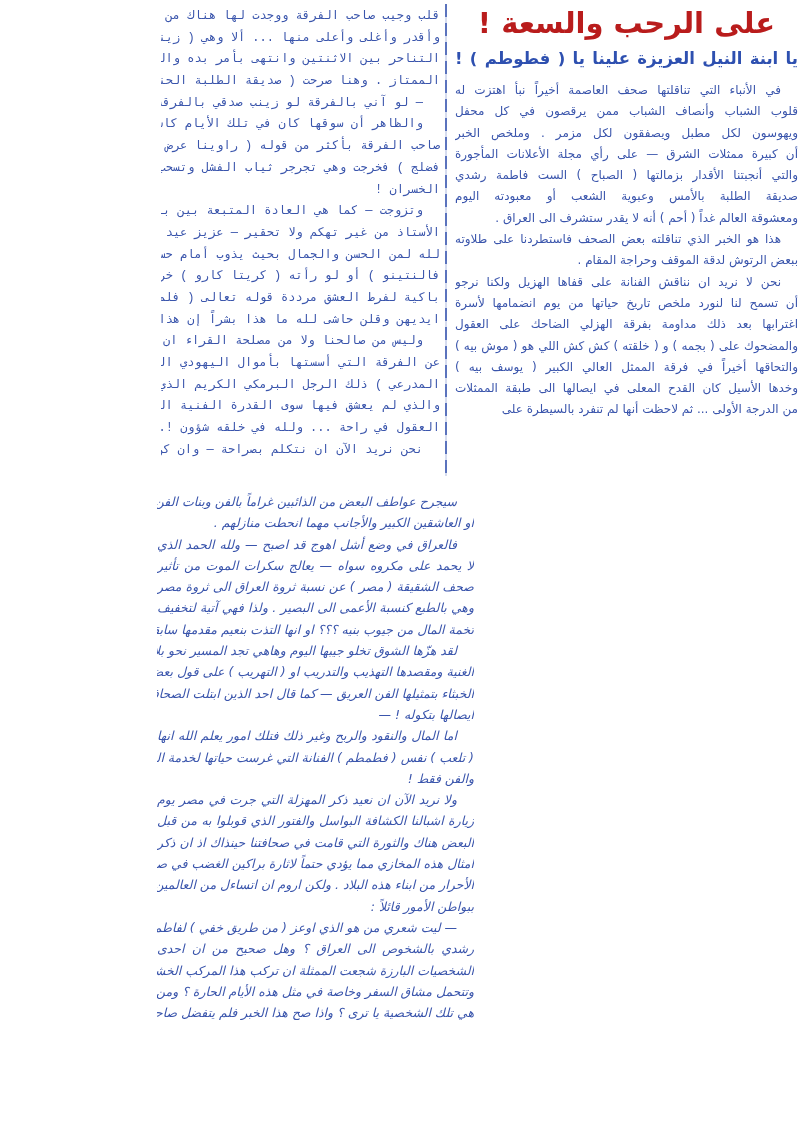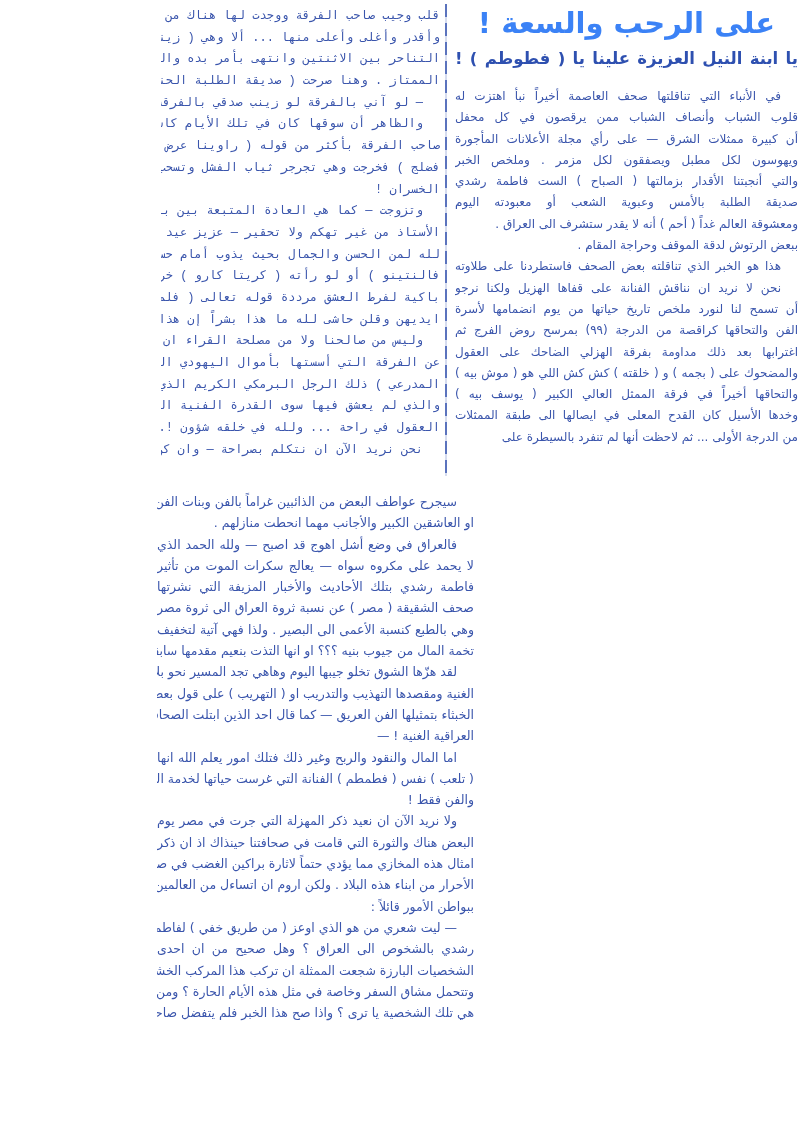--- a/index.html
+++ b/index.html
@@ -22,39 +22,39 @@
     overflow:hidden;
     white-space:nowrap;
   }
   .line.ind{padding-right:17px;}
   .line.end{text-align-last:right;}
   .col-right{right:2px;top:2px;width:343px;}
   .col-right .line{line-height:21.3px;height:21.3px;font-size:12px;}
   .col-left{left:161px;top:6px;width:279px;font-family:Liberation Mono, monospace;}
   .col-left .line{line-height:21.7px;height:21.7px;}
   .bottom-sec{left:157px;top:491px;width:317px;}
-  .bottom-sec .line{line-height:21.3px;height:21.3px;font-size:12.5px;}
+  .bottom-sec .line{line-height:21.3px;height:21.3px;font-size:12.5px;font-style:italic;}
   .headline{
-    color:#3b82f6;
+    color:#b91c1c;
     font-size:29px;
     font-weight:bold;
     text-align:center;
     line-height:42px;
     height:44px;
     letter-spacing:0;
   }
   .subtitle{
     color:#2e50b0;
     font-size:16.5px;
     font-weight:bold;
     line-height:26px;
     height:26px;
     text-align:justify;
     text-align-last:justify;
-    margin-bottom:14px;
+    margin-bottom:8px;
     overflow:hidden;
     white-space:nowrap;
   }
   .divider{
     position:absolute;
     left:445px;top:4px;
     width:2px;height:472px;
     background:repeating-linear-gradient(
       to bottom,
       #5b73bd 0px, #5b73bd 13px,
@@ -68,30 +68,29 @@
 <div class="page">
 
   <div class="divider"></div>
 
   <div class="block col-right">
     <div class="headline">على الرحب والسعة !</div>
     <div class="subtitle">يا ابنة النيل العزيزة علينا يا ( فطوطم ) !</div>
     <div>
         <div class="line ind">في الأنباء التي تناقلتها صحف العاصمة أخيراً نبأ اهتزت له</div>
         <div class="line">قلوب الشباب وأنصاف الشباب ممن يرقصون في كل محفل</div>
+        <div class="line">ويهوسون لكل مطبل ويصفقون لكل مزمر . وملخص الخبر</div>
         <div class="line">أن كبيرة ممثلات الشرق — على رأي مجلة الأعلانات المأجورة</div>
-        <div class="line">ويهوسون لكل مطبل ويصفقون لكل مزمر . وملخص الخبر</div>
         <div class="line">والتي أنجبتنا الأقدار بزمالتها ( الصباح ) الست فاطمة رشدي</div>
         <div class="line">صديقة الطلبة بالأمس وعبوية الشعب أو معبودته اليوم</div>
         <div class="line end">ومعشوقة العالم غداً ( أحم ) أنه لا يقدر ستشرف الى العراق .</div>
+        <div class="line ind">هذا هو الخبر الذي تناقلته بعض الصحف فاستطردنا على طلاوته</div>
         <div class="line end">ببعض الرتوش لدقة الموقف وحراجة المقام .</div>
-        <div class="line ind">هذا هو الخبر الذي تناقلته بعض الصحف فاستطردنا على طلاوته</div>
         <div class="line ind">نحن لا نريد ان نناقش الفنانة على قفاها الهزيل ولكنا نرجو</div>
         <div class="line">أن تسمح لنا لنورد ملخص تاريخ حياتها من يوم انضمامها لأسرة</div>
-        <div class="line">الفن والتحاقها كراقصة من الدرجة (٩٩) بمرسح روض الفرج ثم</div>
         <div class="line">اغترابها بعد ذلك مداومة بفرقة الهزلي الضاحك على العقول</div>
         <div class="line">والمضحوك على ( بجمه ) و ( خلقته ) كش كش اللي هو ( موش بيه )</div>
         <div class="line">والتحاقها أخيراً في فرقة الممثل العالي الكبير ( يوسف بيه )</div>
         <div class="line">وخدها الأسيل كان القدح المعلى في ايصالها الى طبقة الممثلات</div>
         <div class="line end">من الدرجة الأولى ... ثم لاحظت أنها لم تنفرد بالسيطرة على</div>
       </div>
   </div>
 
   <div class="block col-left">
     <div>
@@ -118,32 +117,32 @@
         <div class="line ind end">نحن نريد الآن ان نتكلم بصراحة — وان كن كلامنا هذا</div>
       </div>
   </div>
 
   <div class="block bottom-sec">
     <div>
         <div class="line ind">سيجرح عواطف البعض من الذائبين غراماً بالفن وبنات الفن</div>
         <div class="line end">او العاشقين الكبير والأجانب مهما انحطت منازلهم .</div>
         <div class="line ind">فالعراق في وضع أشل اهوج قد اصبح — ولله الحمد الذي</div>
         <div class="line">لا يحمد على مكروه سواه — يعالج سكرات الموت من تأثير</div>
-        <div class="line">فاطمة رشدي بتلك الأحاديث والأخبار المزيفة التي نشرتها</div>
         <div class="line">صحف الشقيقة ( مصر ) عن نسبة ثروة العراق الى ثروة مصر</div>
         <div class="line">وهي بالطبع كنسبة الأعمى الى البصير . ولذا فهي آتية لتخفيف</div>
         <div class="line">تخمة المال من جيوب بنيه ؟؟؟ او انها التذت بنعيم مقدمها سابقاً</div>
         <div class="line ind">لقد هزّها الشوق تخلو جيبها اليوم وهاهي تجد المسير نحو بلادنا</div>
         <div class="line">الغنية ومقصدها التهذيب والتدريب او ( التهريب ) على قول بعض</div>
         <div class="line">الخبثاء بتمثيلها الفن العريق — كما قال احد الذين ابتلت الصحافة</div>
-        <div class="line end">العراقية الغنية ! —</div>
+        <div class="line end">ايصالها بتكوله ! —</div>
         <div class="line ind">اما المال والنقود والربح وغير ذلك فتلك امور يعلم الله انها</div>
         <div class="line">( تلعب ) نفس ( فطمطم ) الفنانة التي غرست حياتها لخدمة الفن</div>
         <div class="line end">والفن فقط !</div>
         <div class="line ind">ولا نريد الآن ان نعيد ذكر المهزلة التي جرت في مصر يوم</div>
+        <div class="line">زيارة اشبالنا الكشافة البواسل والفتور الذي قوبلوا به من قبل</div>
         <div class="line">البعض هناك والثورة التي قامت في صحافتنا حينذاك اذ ان ذكر</div>
         <div class="line">امثال هذه المخازي مما يؤدي حتماً لاثارة براكين الغضب في صدور</div>
         <div class="line">الأحرار من ابناء هذه البلاد . ولكن اروم ان اتساءل من العالمين</div>
         <div class="line end">ببواطن الأمور قائلاً :</div>
         <div class="line ind">— ليت شعري من هو الذي اوعز ( من طريق خفي ) لفاطمة</div>
         <div class="line">رشدي بالشخوص الى العراق ؟ وهل صحيح من ان احدى</div>
         <div class="line">الشخصيات البارزة شجعت الممثلة ان تركب هذا المركب الخشن</div>
         <div class="line">وتتحمل مشاق السفر وخاصة في مثل هذه الأيام الحارة ؟ ومن</div>
         <div class="line end">هي تلك الشخصية يا ترى ؟ واذا صح هذا الخبر فلم يتفضل صاحب</div>
       </div>

